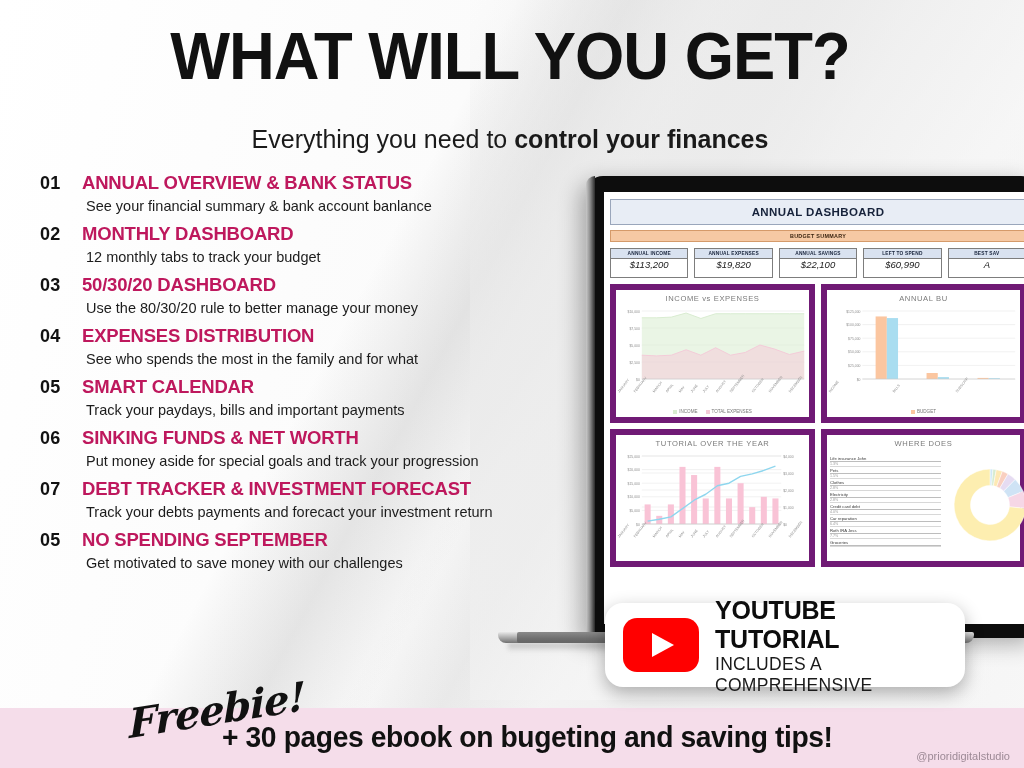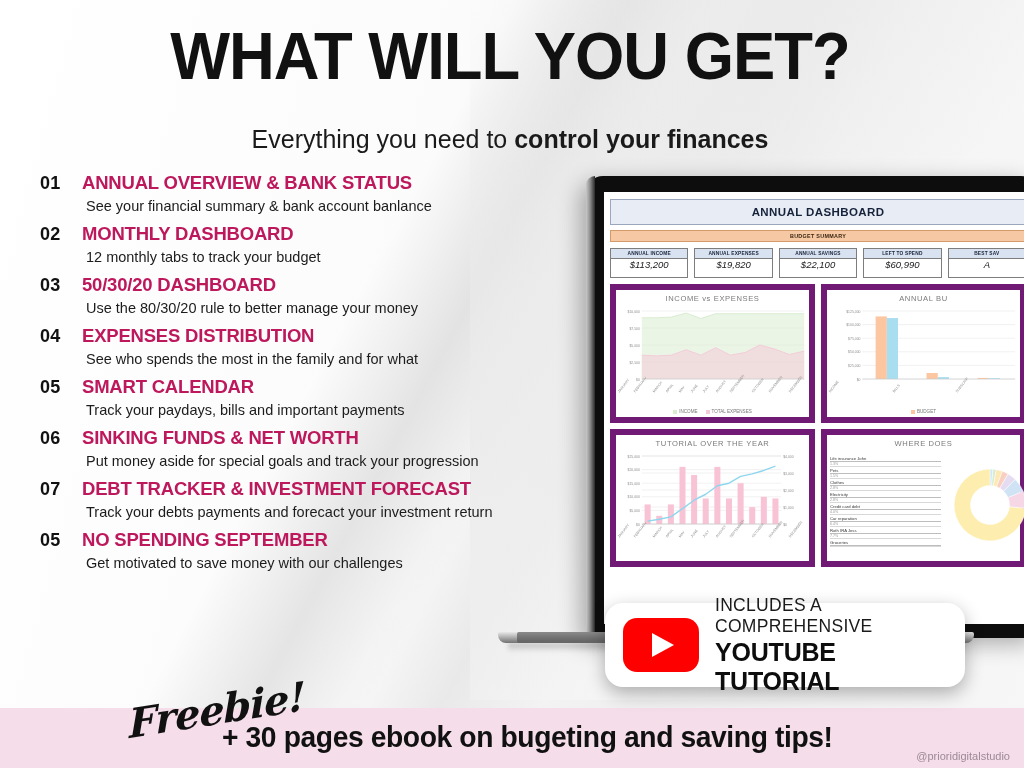--- a/index.html
+++ b/index.html
@@ -450,22 +450,22 @@
   </div>
   <div id="base">
     <div id="base-bar"></div>
     <div id="base-shadow"></div>
   </div>
 </div>
 
 <div id="yt">
   <div id="yt-logo"></div>
   <div>
+    <div id="yt-l2">YOUTUBE TUTORIAL</div>
     <div id="yt-l1">INCLUDES A COMPREHENSIVE</div>
-    <div id="yt-l2">YOUTUBE TUTORIAL</div>
   </div>
 </div>
 
 <div id="footer">
   <div id="freebie">Freebie!</div>
   <div id="footer-text">+ 30 pages ebook on bugeting and saving tips!</div>
   <div id="watermark">@prioridigitalstudio</div>
 </div>
 
 </body></html>

